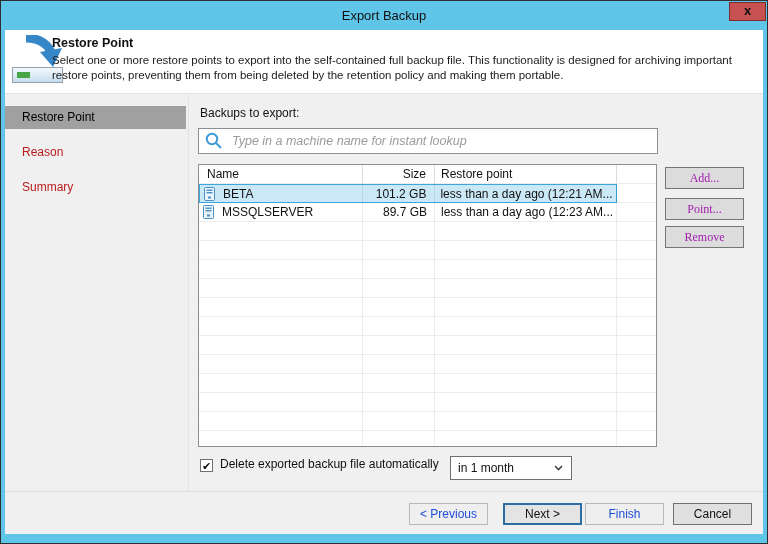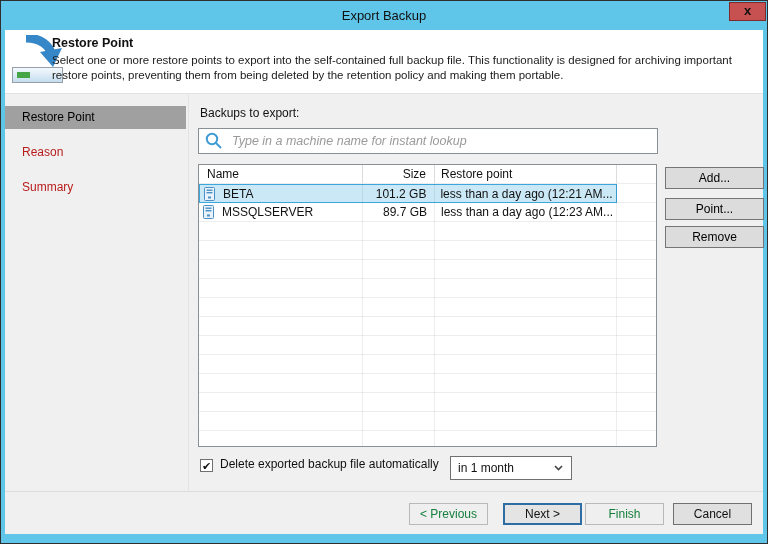--- a/index.html
+++ b/index.html
@@ -58,39 +58,39 @@
   .row { position:relative; height:19px; display:flex; font-size:12px;
     color:#111; cursor:default; z-index:2; }
   .row.sel { width:418px; background:#cbe8f6; border:1px solid #3da6dd; }
   .cell { line-height:18px; white-space:nowrap; overflow:hidden; }
   .cell.c-name { width:164px; padding-left:23px; position:relative; }
   .row.sel .cell.c-name { width:163px; }
   .cell.c-size { width:72px; text-align:right; padding-right:8px; }
   .cell.c-rp { width:182px; padding-left:6px; }
   .vmicon { position:absolute; left:4px; top:2px; width:11px; height:14px; }
   
-  .side-btn { position:absolute; left:476px; width:99px; height:22px;
-    background:#dcdcdc; border:1px solid #757575; font-size:12px; color:#000000;
-    font-family:Liberation Sans, sans-serif; cursor:pointer; }
+  .side-btn { position:absolute; left:476px; width:79px; height:22px;
+    background:#dcdcdc; border:1px solid #757575; font-size:12px; color:#a21caf;
+    font-family:Liberation Serif, serif; cursor:pointer; }
   
   .cb { position:absolute; left:11px; top:364px; width:13px; height:13px;
     background:#fff; border:1px solid #707070; font-size:11px; line-height:12px;
     text-align:center; color:#111; cursor:pointer; }
   .cb-label { position:absolute; left:31px; top:362px; font-size:12px; color:#111; }
   .dd { position:absolute; left:261px; top:361px; width:122px; height:24px;
     background:#fff; border:1px solid #707070; font-size:12px; color:#111;
     line-height:22px; padding-left:7px; cursor:pointer; }
   .dd svg { position:absolute; right:8px; top:8px; }
   
   .footer { position:absolute; left:0; right:0; bottom:0; height:43px;
     background:#f0f0f0; border-top:1px solid #dcdcdc; }
   .fbtn { position:absolute; top:11px; width:79px; height:22px; font-size:12px;
     font-family:inherit; background:#e0e0e0; border:1px solid #707070;
     color:#111; cursor:pointer; }
-  .fbtn.disabled { background:#efefef; border-color:#b9b9b9; color:#15803d; cursor:default; }
+  .fbtn.disabled { background:#efefef; border-color:#b9b9b9; color:#1d4ed8; cursor:default; }
   .fbtn.default { border:2px solid #2d6da3; background:#e4e4e4; }
   .fbtn.b-prev { left:404px; } .fbtn.b-next { left:492px;margin-left:6px; }
   .fbtn.b-finish { left:580px; } .fbtn.b-cancel { left:668px; }
 </style>
 </head>
 <body>
 
 <div class="dialog">
 
   <div class="titlebar">

